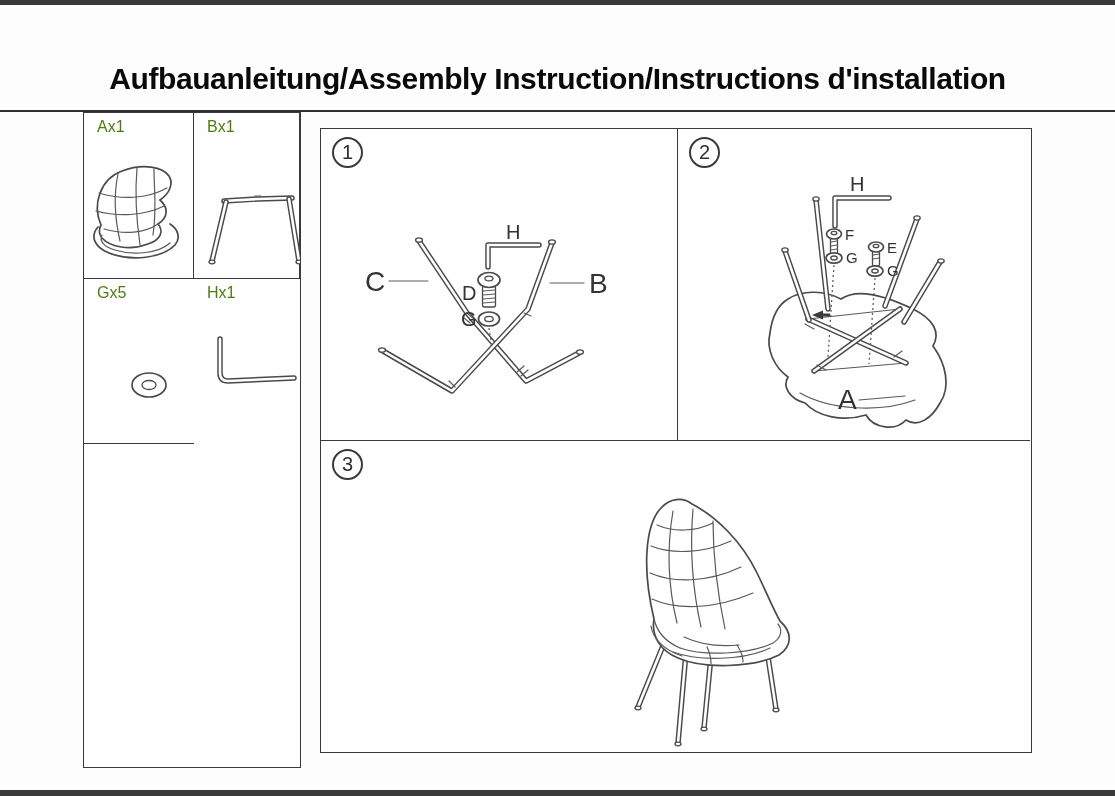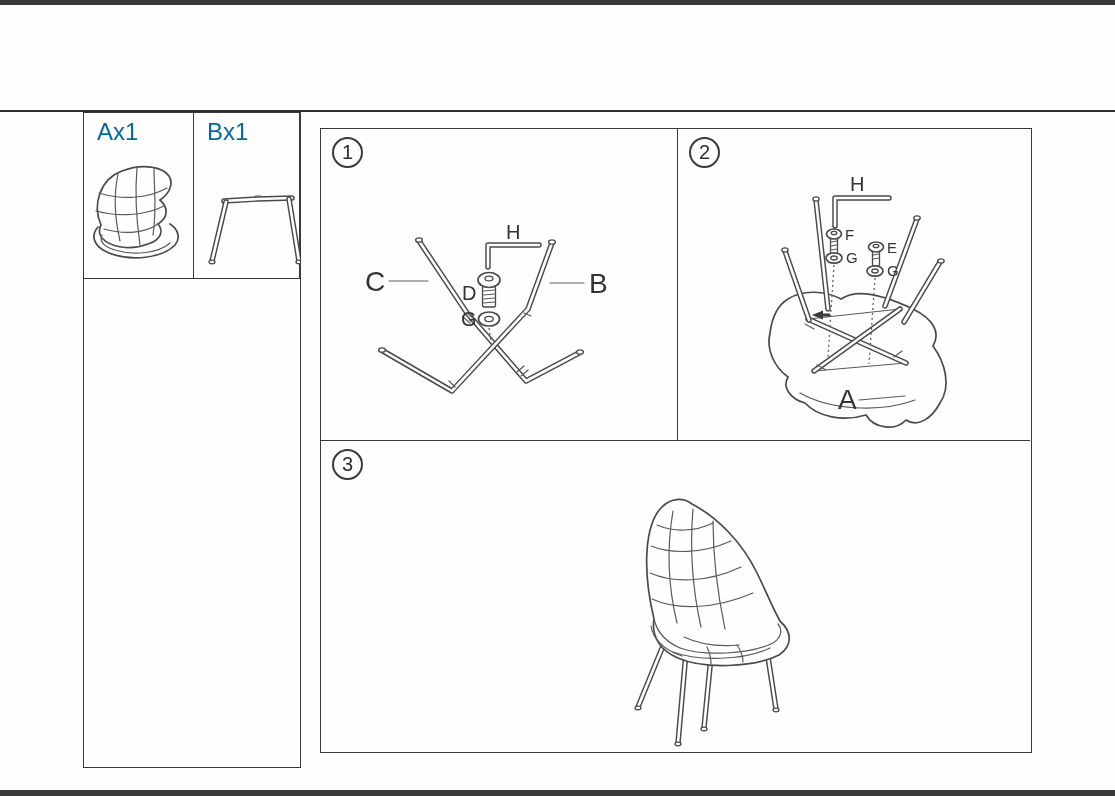--- a/index.html
+++ b/index.html
@@ -19,21 +19,21 @@
 
   
   #parts-grid{
     position:absolute;left:83px;top:112px;width:218px;height:656px;
     display:grid;grid-template-columns:110px 1fr;grid-template-rows:166px 165px 165px 1fr;
     border:1.5px solid #3a3a3a;background:#fefefe;box-sizing:border-box;
   }
   .cell{position:relative;border-right:1.5px solid #3a3a3a;border-bottom:1.5px solid #3a3a3a;box-sizing:border-box;}
   .cell.last-col{border-right:none;}
   .cell.last-row{border-bottom:none;}
-  .cell-label{position:absolute;top:5px;left:13px;font-size:24px;color:#0369a1;}
+  .cell-label{position:absolute;top:5px;left:13px;font-size:16px;color:#4d7c0f;}
   .cell-art{position:absolute;}
 
   
   #steps-box{
     position:absolute;left:320px;top:128px;width:712px;height:625px;
     border:1.5px solid #3a3a3a;box-sizing:border-box;background:#fefefe;
   }
   .panel{position:absolute;box-sizing:border-box;}
   #step1{left:0;top:0;width:357px;height:312px;border-right:1.5px solid #3a3a3a;border-bottom:1.5px solid #3a3a3a;}
   #step2{left:357px;top:0;width:352px;height:312px;border-bottom:1.5px solid #3a3a3a;}
@@ -58,20 +58,21 @@
   .lbl-med{font-size:20px;}
   .lbl-sm{font-size:15px;}
 </style>
 </head>
 <body>
 
 <div id="stage">
 
   <div id="top-bar" class="bar"></div>
 
+  <div id="title">Aufbauanleitung/Assembly Instruction/Instructions d'installation</div>
   <div id="title-rule"></div>
 
   <div id="parts-grid">
 
     <div class="cell">
       <div class="cell-label">Ax1</div>
       <svg class="cell-art" style="left:3px;top:50px;" width="104" height="108" viewBox="0 0 104 108">
         <path class="fw" d="M14,62 C5,42 13,16 35,8 C56,0 76,4 82,13 C87,21 82,31 73,37 C81,44 82,54 71,61 C77,68 74,77 61,81 C43,88 23,84 15,75 C11,70 12,66 14,62 Z"></path>
         <path class="ln-thin" d="M31,11 C27,30 27,52 33,78"></path>
         <path class="ln-thin" d="M50,5 C48,28 49,54 53,82"></path>
@@ -95,22 +96,36 @@
         <path class="tube" d="M89,8 L99,70"></path>
           <path class="tube-core" d="M89,8 L99,70"></path>
         <ellipse class="fw-thin" cx="12" cy="71" rx="3" ry="1.8"></ellipse>
         <ellipse class="fw-thin" cx="99" cy="71" rx="3" ry="1.8"></ellipse>
         <line class="ln-thin" x1="55" y1="5" x2="61" y2="5"></line>
       </svg>
     </div>
 
 
 
-
-
+    <div class="cell last-col">
+      <div class="cell-label">Gx5</div>
+      <svg class="cell-art" style="left:36px;top:86px;" width="58" height="40" viewBox="0 0 58 40">
+        <ellipse class="fw" cx="29" cy="20" rx="17" ry="12"></ellipse>
+        <ellipse class="fw-thin" cx="29" cy="20" rx="7" ry="4.5"></ellipse>
+      </svg>
+    </div>
+
+
+    <div class="cell last-col last-row">
+      <div class="cell-label">Hx1</div>
+      <svg class="cell-art" style="left:12px;top:54px;" width="94" height="62" viewBox="0 0 94 62">
+        <path class="tube" d="M14,6 L14,40 Q14,48 22,48 L88,45"></path>
+        <path class="tube-core" d="M14,6 L14,40 Q14,48 22,48 L88,45"></path>
+      </svg>
+    </div>
   </div>
 
   <div id="steps-box">
 
     <div id="step1" class="panel">
       <div class="step-num">1</div>
       <svg width="357" height="310" viewBox="0 0 357 310">
 
         <path class="tube" d="M98,112 L146,184 L205,252 L258,224"></path>
         <path class="tube-core" d="M98,112 L146,184 L205,252 L258,224"></path>

